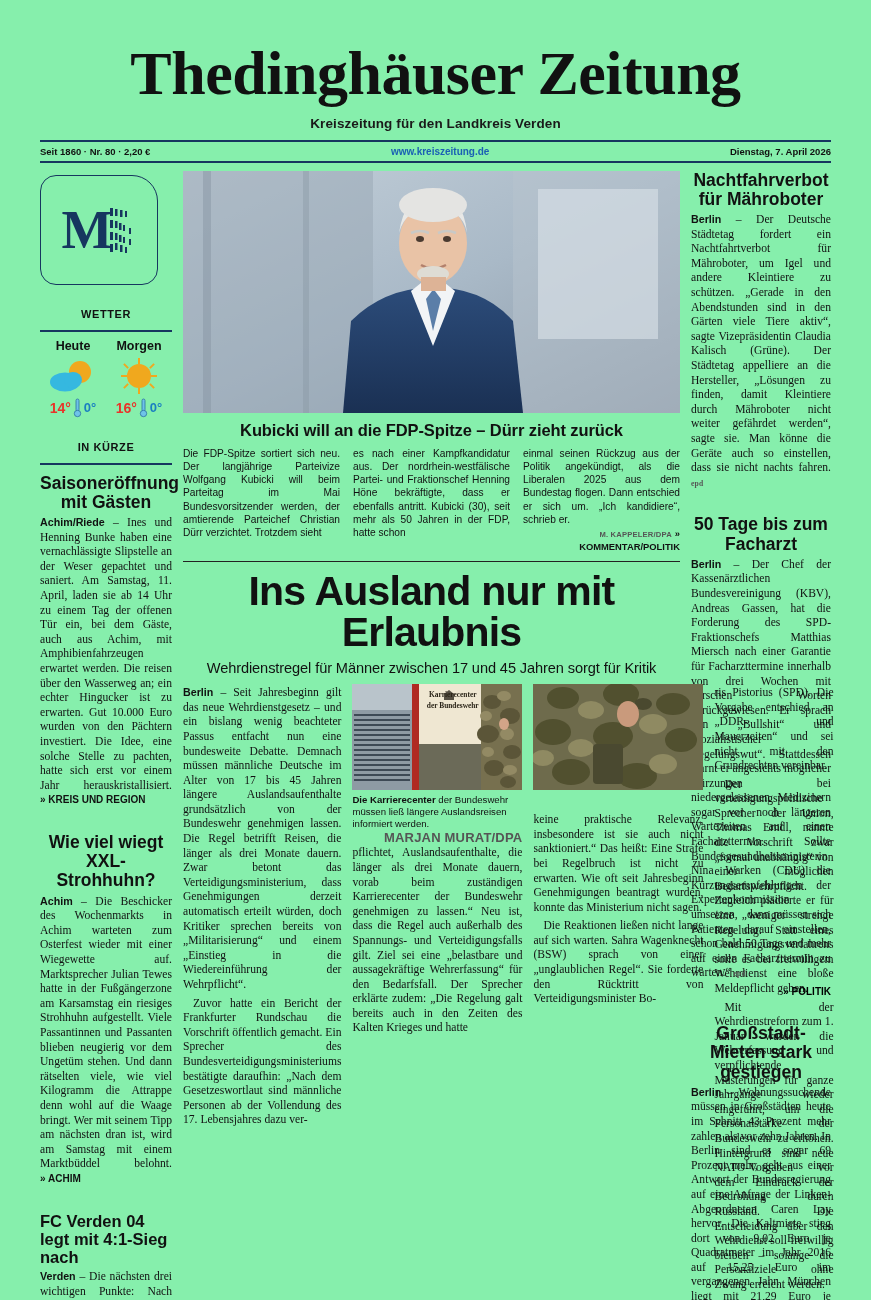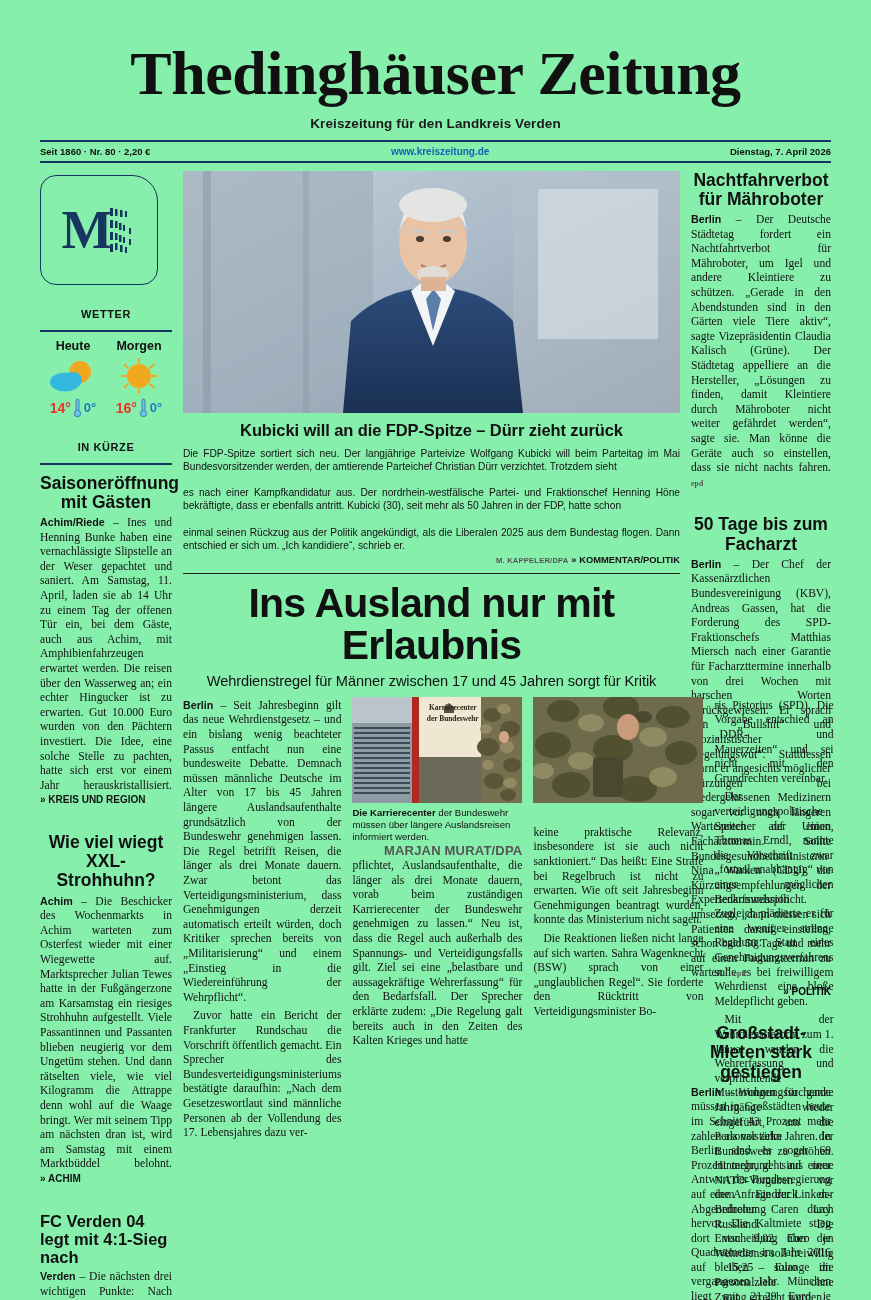--- a/index.html
+++ b/index.html
@@ -114,21 +114,20 @@
   .lead-caption {
     font-family: "Liberation Sans", sans-serif;
     font-weight: 700; font-size: 16.5px; text-align: center;
     color: #111; margin-top: 8px; letter-spacing: -0.1px;
   }
   .teaser-cols {
     display: flex; gap: 13px; margin-top: 7px;
     font-family: "Liberation Sans", sans-serif;
     font-size: 10.2px; line-height: 1.3; color: #111;
     text-align: justify;
-    flex-direction: column;
   }
   .teaser-cols > div { flex: 1; }
   .teaser-credit {
     font-size: 7.6px; color: #555; font-weight: 600;
     display: inline; letter-spacing: 0.2px;
   }
   .teaser-ref { font-size: 9.4px; font-weight: 700; color: #111; }
   .rule-thin { border-top: 1px solid #222; margin-top: 7px; }
 
   
@@ -393,21 +392,21 @@
                 <ellipse cx="158" cy="86" rx="7" ry="5"></ellipse>
               </g>
               <ellipse cx="152" cy="40" rx="5" ry="6" fill="#d2a488"></ellipse>
             </svg>
             <div style="position:absolute;left:40%;top:5px;width:38%;text-align:center;font-family:'Liberation Serif',serif;font-size:7.4px;font-weight:700;color:#2a2418;line-height:1.5;">
               <div>Karrierecenter</div>
               <div>der Bundeswehr</div>
             </div>
           </div>
           <div class="art-cap">
-            <b>Die Karrierecenter</b><span> der Bundeswehr müssen über längere Auslandsreisen informiert werden.</span>
+            <b>Die Karrierecenter</b><span> der Bundeswehr müssen ließ längere Auslandsreisen informiert werden.</span>
             <span class="art-credit">MARJAN MURAT/DPA</span>
           </div>
           <div class="body-serif" style="clear:both;margin-top:7px;">pflichtet, Auslandsaufenthalte, die länger als drei Monate dauern, vorab beim zuständigen Karrierecenter der Bundeswehr genehmigen zu lassen.“ Neu ist, dass die Regel auch außerhalb des Spannungs- und Verteidigungsfalls gilt. Ziel sei eine „belastbare und aussagekräftige Wehrerfassung“ für den Bedarfsfall. Der Sprecher erklärte zudem: „Die Regelung galt bereits auch in den Zeiten des Kalten Krieges und hatte</div>
         </div>
 
         <div class="mcol">
           <div class="art-photo" style="background:#5d5b44">
             <svg width="170" height="106" viewBox="0 0 170 106" preserveAspectRatio="none">
               <rect width="170" height="106" fill="#6e6b4c"></rect>
               <g fill="#51502f">

